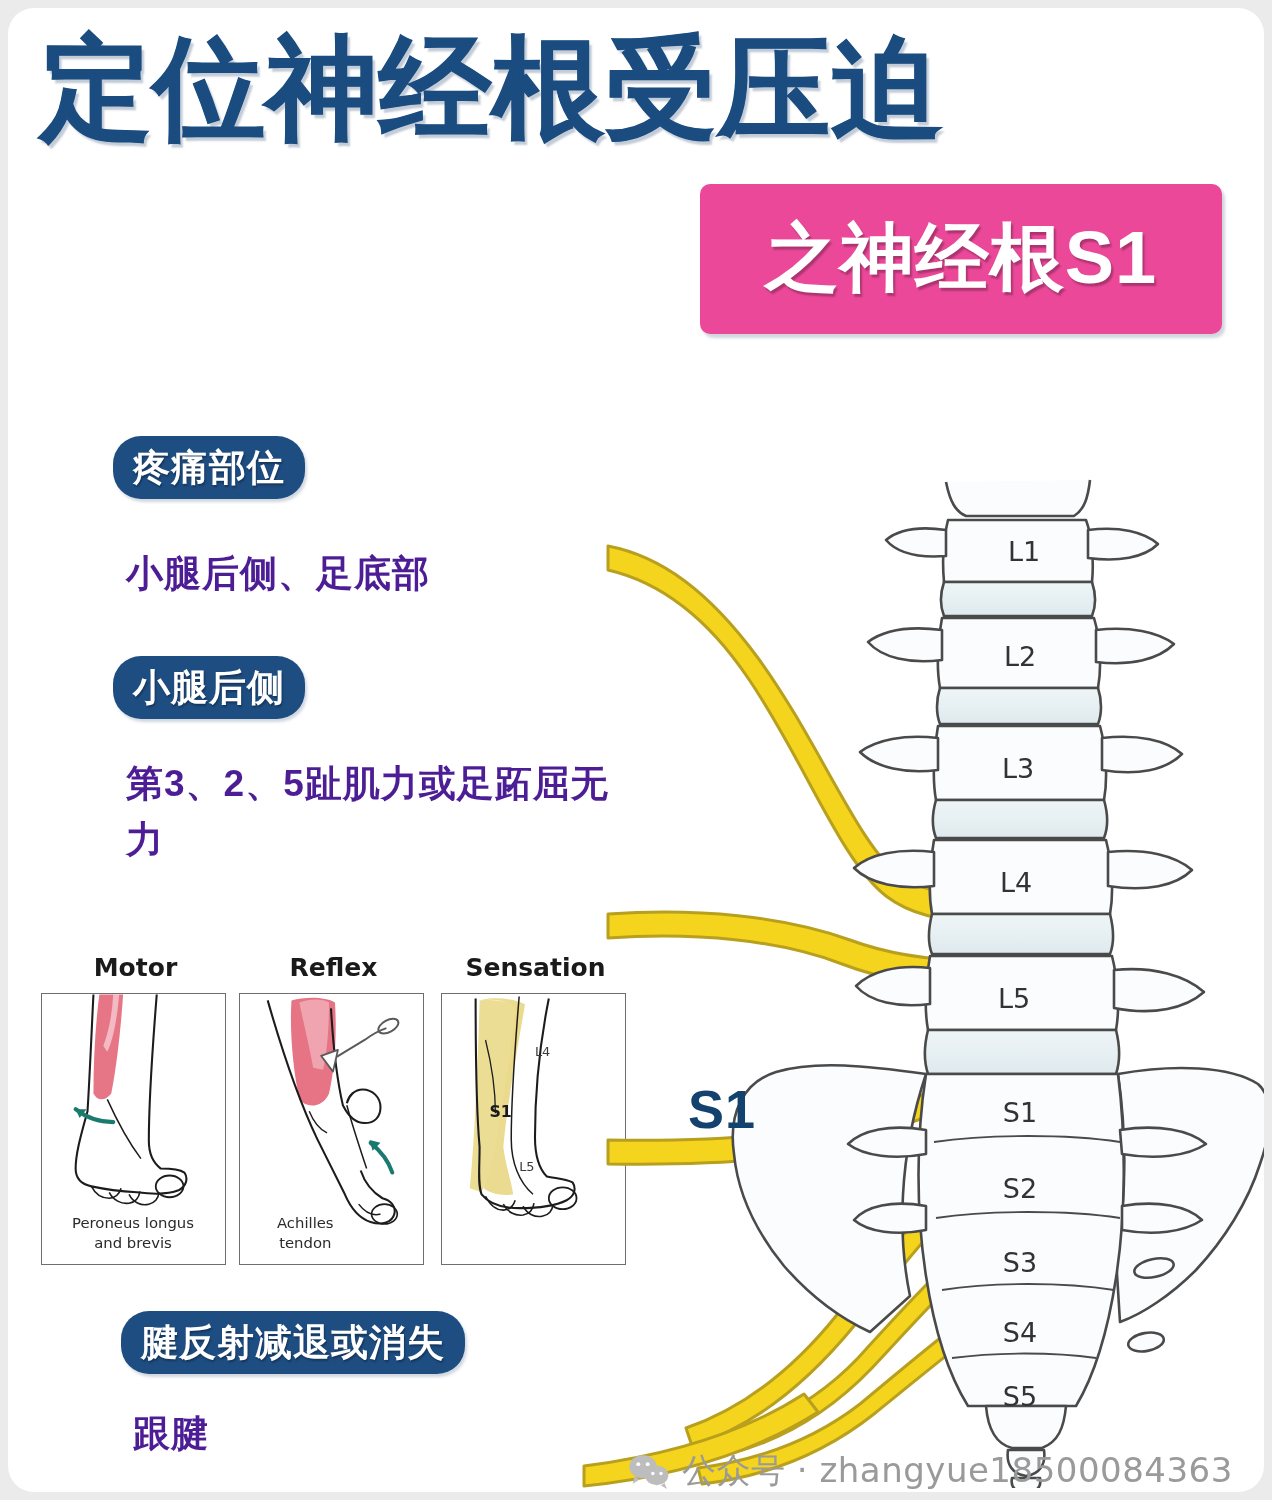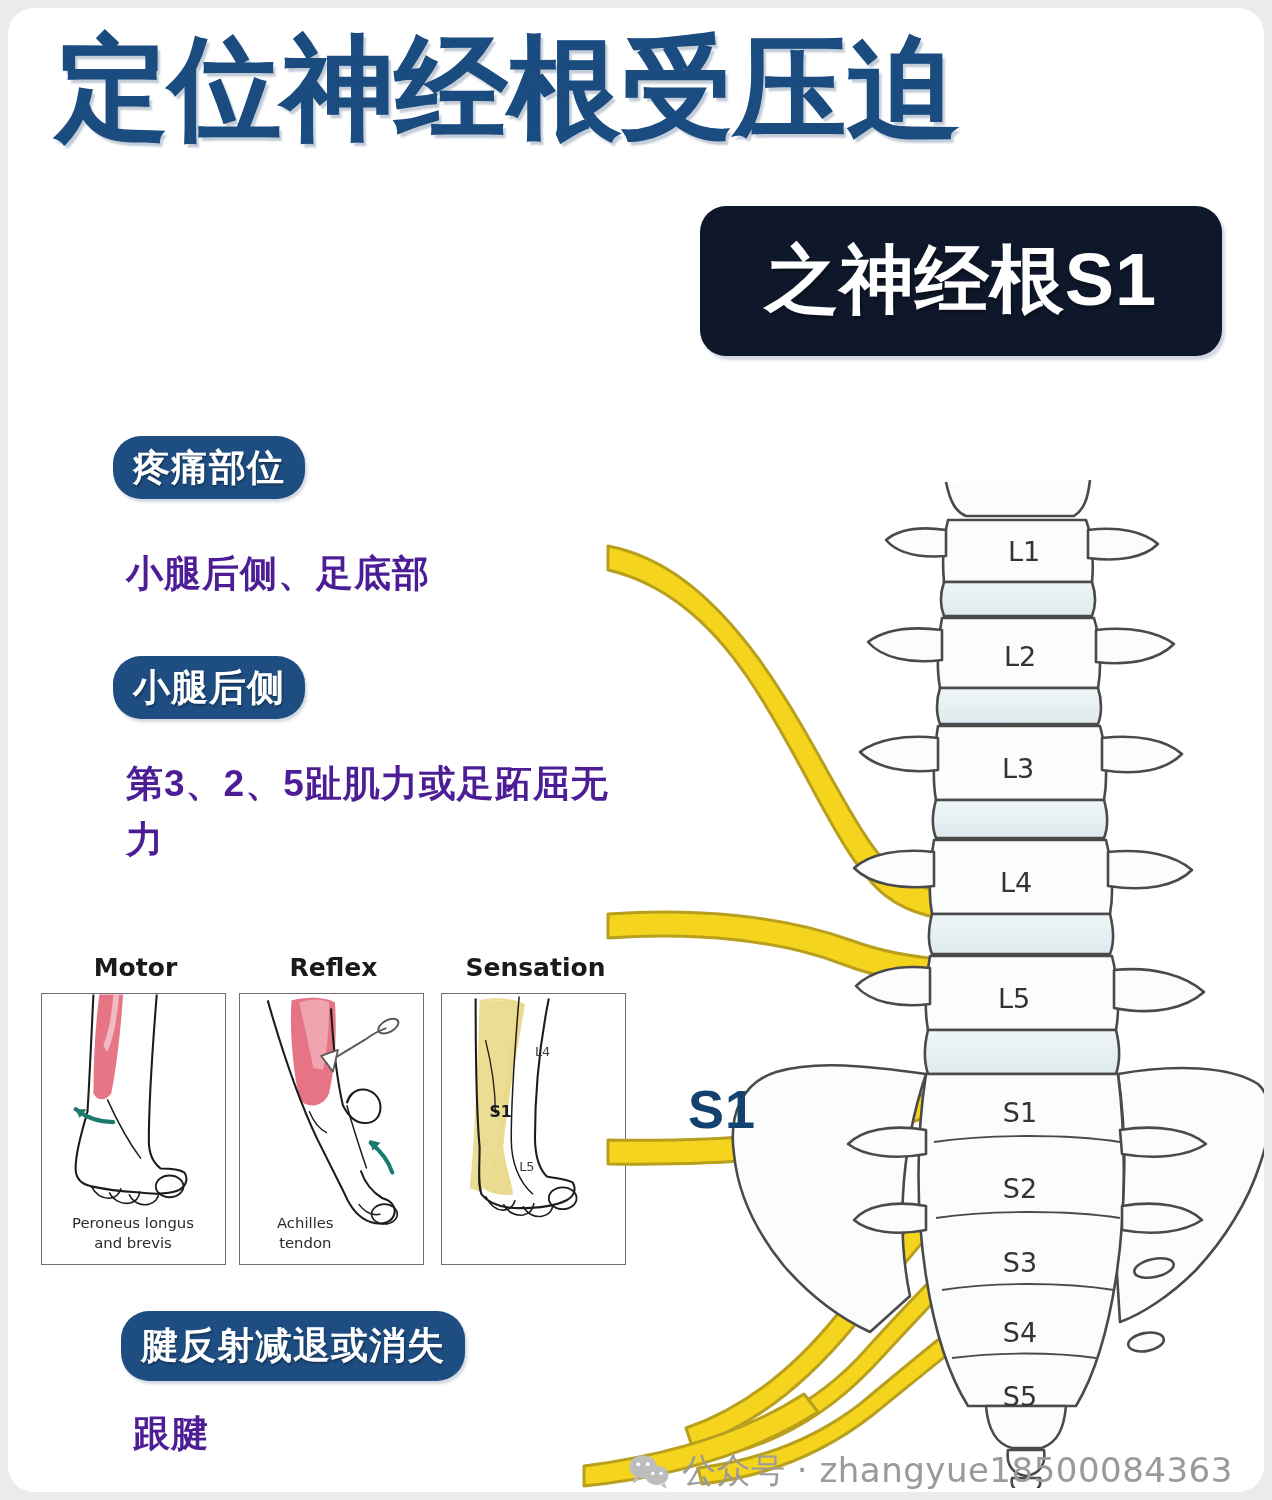--- a/index.html
+++ b/index.html
@@ -15,39 +15,38 @@
     left:8px; top:8px;
     width:1256px; height:1484px;
     background:#ffffff;
     border-radius:26px;
     overflow:hidden;
   }
 
   
   #main-title {
     position:absolute;
-    left:48px; top:18px;
+    left:32px; top:18px;
     font-size:112px;
     font-weight:bold;
     color:#1b4c80;
     letter-spacing:1px;
     line-height:1.12;
     white-space:nowrap;
     text-shadow: 3px 4px 2px rgba(120,140,165,0.45);
     -webkit-text-stroke:1px #1b4c80;
   }
   #title-badge {
     position:absolute;
     left:692px; top:176px;
     width:522px; height:150px;
-    background:#0f172a;
-    border-radius:26px;
+    background:#ec4899;
+    border-radius:10px;
     display:flex; align-items:center; justify-content:center;
     box-shadow: 3px 4px 3px rgba(140,155,175,0.4);
-    margin-top: 22px;
   }
   #title-badge span {
     color:#ffffff;
     font-size:74px;
     font-weight:bold;
     letter-spacing:1px;
     white-space:nowrap;
     text-shadow:2px 3px 2px rgba(0,0,0,0.28);
   }
 
@@ -74,21 +73,21 @@
     font-size:37px;
     font-weight:bold;
     letter-spacing:1px;
     line-height:1.5;
   }
 
   #pill-pain     { left:105px; top:428px;  height:63px; }
   #text-pain     { left:118px; top:538px;  width:560px; }
   #pill-muscle   { left:105px; top:648px;  height:63px; }
   #text-muscle   { left:118px; top:748px;  width:520px; }
-  #pill-reflex   { left:113px; top:1303px; height:70px; }
+  #pill-reflex   { left:113px; top:1303px; height:63px; }
   #text-reflex   { left:125px; top:1398px; width:400px; }
 
   
   #panels { position:absolute; left:33px; top:945px; width:585px; height:320px; }
   .panel { position:absolute; top:0; width:189px; height:320px; }
   .panel:nth-child(1){ left:0px; }
   .panel:nth-child(2){ left:198px; }
   .panel:nth-child(3){ left:400px; }
   .panel-title {
     position:absolute; top:0; left:0; width:100%;

